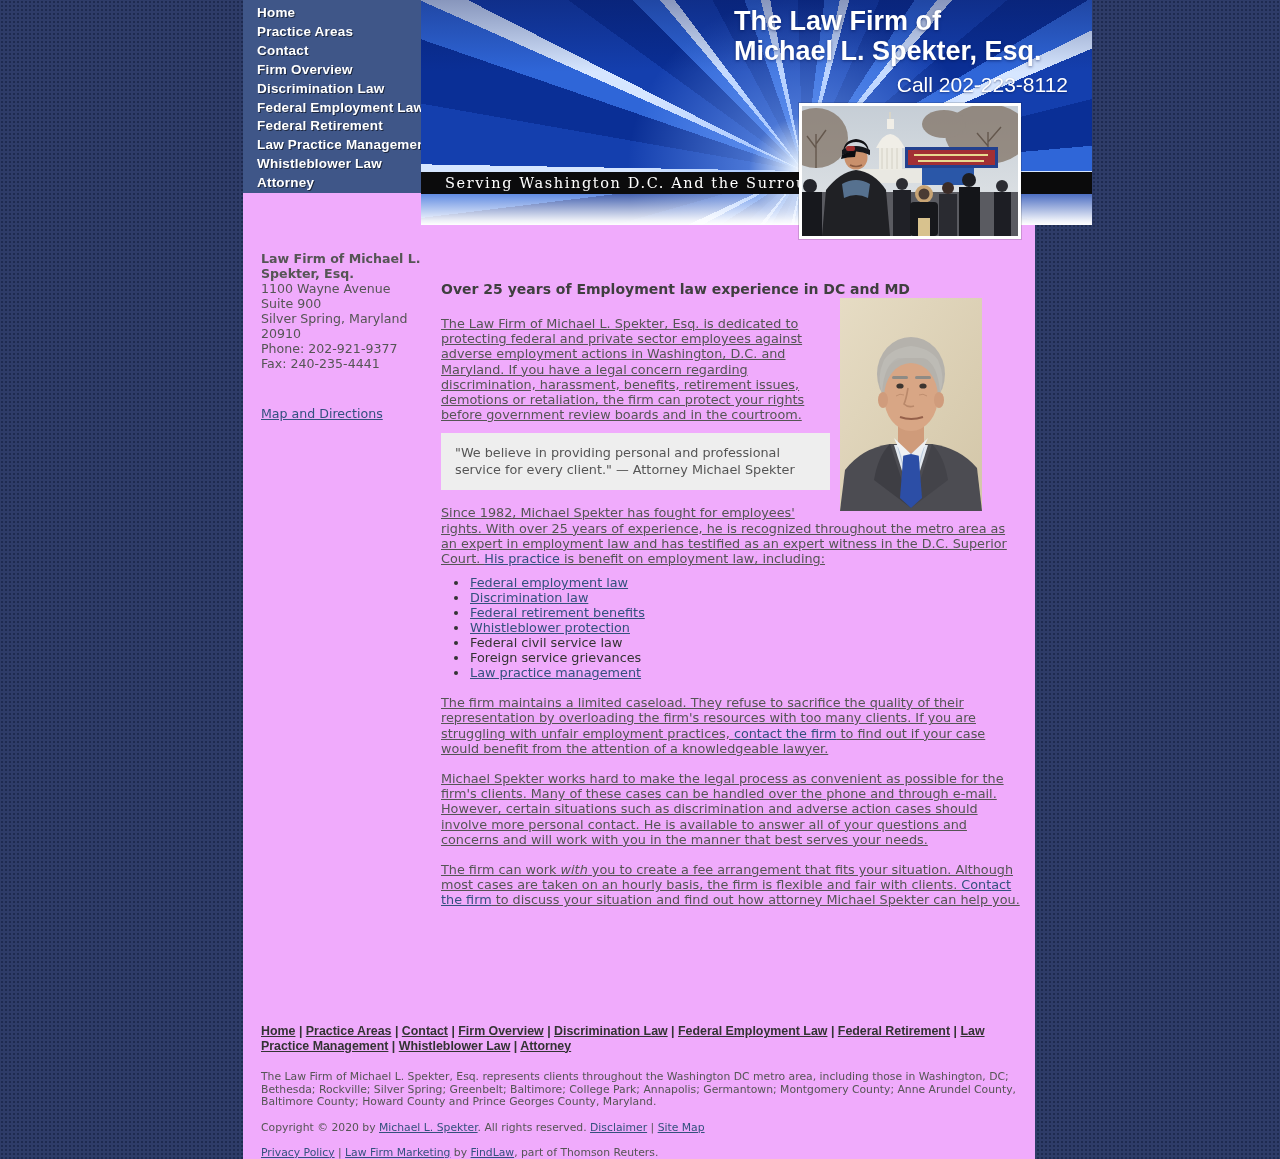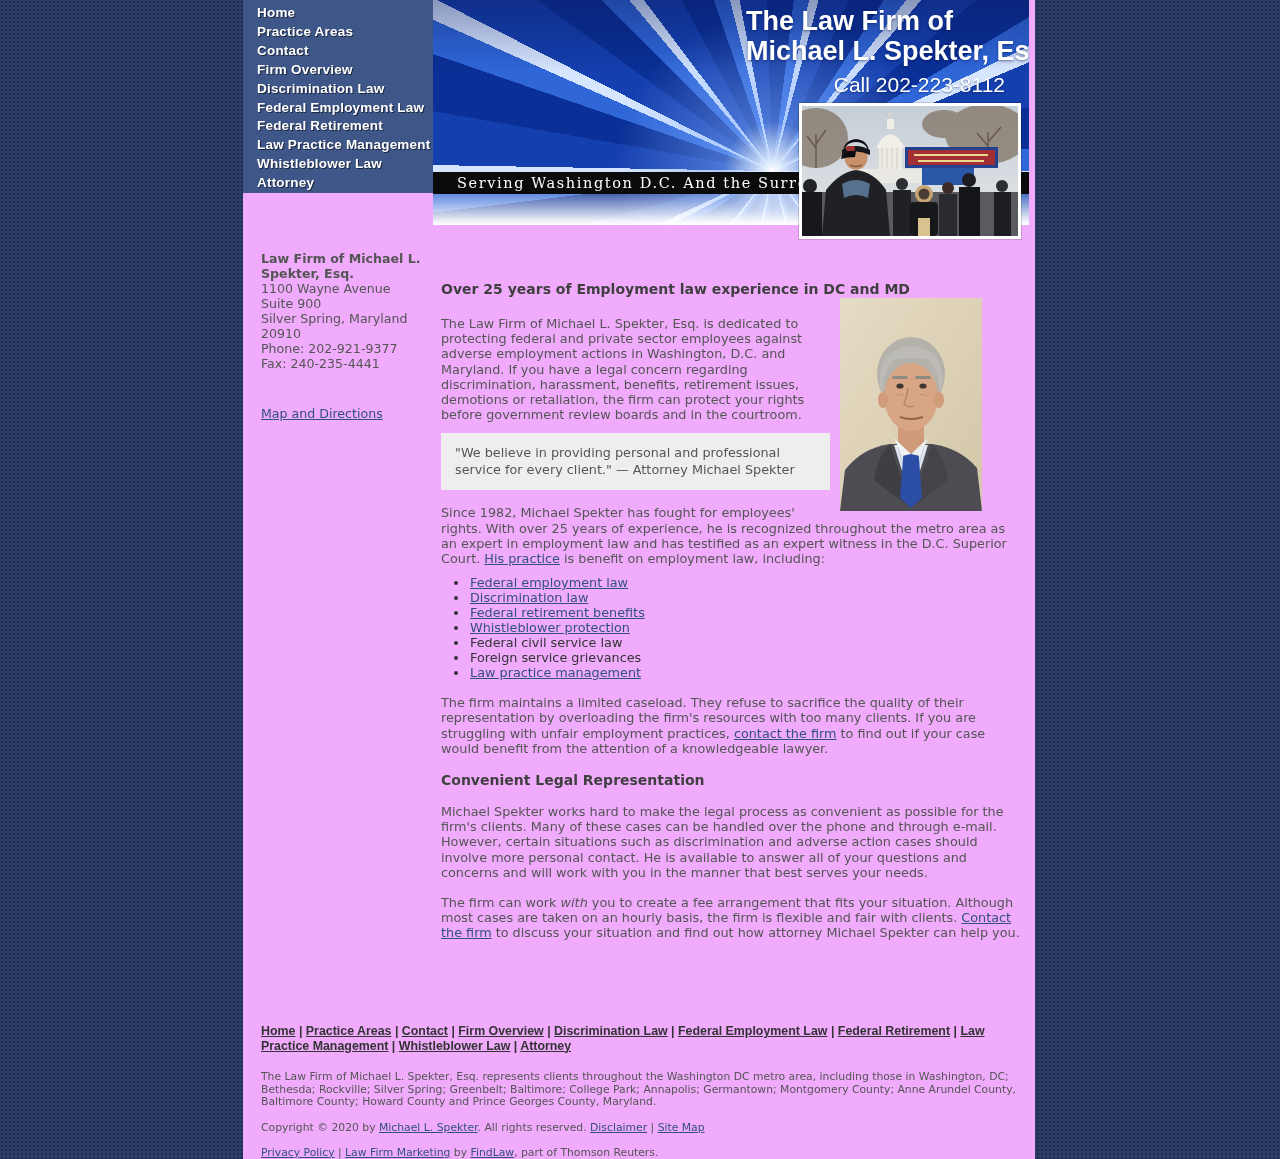--- a/index.html
+++ b/index.html
@@ -10,21 +10,21 @@
     background-image:radial-gradient(circle,#1e2b50 1px,rgba(0,0,0,0) 1.3px);
     background-size:4px 4px;
     overflow:hidden;
   }
   .page{position:absolute;left:243px;top:0;width:792px;height:1159px;background:#f0abfc;}
 
   
   .sidebar{position:absolute;left:0;top:0;width:194px;height:193px;background:#3f5688;padding-top:4px;box-sizing:border-box;overflow:hidden;}
   .nav-item{display:block;padding-left:14px;font:700 13.5px/18.9px "Liberation Sans",sans-serif;color:#fff;letter-spacing:.2px;text-shadow:1px 1px 0 rgba(0,0,0,.55);text-decoration:none;cursor:pointer;}
 
-  .hero{position:absolute;left:190px;top:0;width:596px;height:225px;overflow:hidden;
+  .hero{position:absolute;left:178px;top:0;width:671px;height:225px;overflow:hidden;
     background:
       linear-gradient(to bottom, rgba(8,20,80,.38), rgba(8,20,80,0) 32%),
       radial-gradient(circle at 57% 76%, #ffffff 0, rgba(223,237,255,.95) 3%, rgba(130,175,255,.5) 13%, rgba(20,60,190,0) 42%),
       repeating-conic-gradient(from 150deg at 57% 76%, #0a2f96 0 9deg, #2f66d8 9deg 14deg, #d6e6ff 14deg 17deg, #143fae 17deg 26deg),
       linear-gradient(160deg,#071d66,#1747b4);}
   .hero::after{content:"";position:absolute;left:0;right:0;top:194px;bottom:0;
     background:linear-gradient(to bottom, rgba(245,250,255,.25), rgba(255,255,255,.92) 85%, #fff);}
   .hero-title{position:absolute;left:313px;top:6px;font:700 27px/30px "Liberation Sans",sans-serif;color:#fff;text-shadow:0 1px 3px rgba(0,20,80,.55);white-space:nowrap;}
   .hero-phone{position:absolute;right:24px;top:74px;font:400 21px/22px "Liberation Sans",sans-serif;color:#fff;text-shadow:0 1px 2px rgba(0,20,80,.5);}
   .tagline-bar{position:absolute;left:0;top:172px;width:100%;height:22px;background:#0b0b0c;z-index:2;}
@@ -35,21 +35,21 @@
 
   
   .addr{position:absolute;left:18px;top:251px;width:170px;font-size:12.6px;line-height:15px;color:#555;}
   .addr .b{font-weight:700;}
   .map-link{display:inline-block;margin-top:35px;color:#33517e;text-decoration:underline;cursor:pointer;}
 
   .main{position:absolute;left:198px;top:255px;width:582px;color:#555;font-size:12.8px;line-height:15.2px;}
   .main h1{margin:8px 0 0;font:700 19px/23px "DejaVu Sans",sans-serif;color:#35499b;}
   .main h2{margin:26px 0 0;font:700 14px/17px "DejaVu Sans",sans-serif;color:#3f3f3f;}
   .main h3{margin:16px 0 0;font:700 14px/17px "DejaVu Sans",sans-serif;color:#3f3f3f;}
-  .main p{margin:15px 0 0;}
+  .main p{margin:15px 0 0;text-decoration:underline;}
   .main p.first{margin-top:18px;}
   .portrait{float:right;width:142px;height:213px;margin:0 41px 6px 10px;}
   .portrait svg{display:block;}
   .quote{display:flow-root;background:#eee;margin:11px 0 0;padding:12px 14px;line-height:16.5px;}
   a.inline-link,.is-link [data-item-label]{color:#33517e;text-decoration:underline;cursor:pointer;}
   ul.practice{margin:9px 0 0;padding:0 0 0 28px;}
   ul.practice li{margin:0;padding:0 0 0 1px;line-height:15px;color:#333;}
   .em{font-style:italic;}
 
   
@@ -224,21 +224,20 @@
         <li class="is-link"><span data-item-label="">Discrimination law</span></li>
         <li class="is-link"><span data-item-label="">Federal retirement benefits</span></li>
         <li class="is-link"><span data-item-label="">Whistleblower protection</span></li>
         <li><span data-item-label="">Federal civil service law</span></li>
         <li><span data-item-label="">Foreign service grievances</span></li>
         <li class="is-link"><span data-item-label="">Law practice management</span></li>
       </ul>
 
     <p><span>The firm maintains a limited caseload. They refuse to sacrifice the quality of their representation by overloading the firm's resources with too many clients. If you are struggling with unfair employment practices, </span><a class="inline-link">contact the firm</a><span> to find out if your case would benefit from the attention of a knowledgeable lawyer.</span></p>
 
-    <h3>Convenient Legal Representation</h3>
 
     <p>Michael Spekter works hard to make the legal process as convenient as possible for the firm's clients. Many of these cases can be handled over the phone and through e-mail. However, certain situations such as discrimination and adverse action cases should involve more personal contact. He is available to answer all of your questions and concerns and will work with you in the manner that best serves your needs.</p>
 
     <p><span>The firm can work </span><span class="em">with</span><span> you to create a fee arrangement that fits your situation. Although most cases are taken on an hourly basis, the firm is flexible and fair with clients. </span><a class="inline-link">Contact the firm</a><span> to discuss your situation and find out how attorney Michael Spekter can help you.</span></p>
   </div>
 
   <div class="footer">
     <div class="fnav">
       
     <a><span data-item-label="">Home</span></a><span class="sep"> | </span><a><span data-item-label="">Practice Areas</span></a><span class="sep"> | </span><a><span data-item-label="">Contact</span></a><span class="sep"> | </span><a><span data-item-label="">Firm Overview</span></a><span class="sep"> | </span><a><span data-item-label="">Discrimination Law</span></a><span class="sep"> | </span><a><span data-item-label="">Federal Employment Law</span></a><span class="sep"> | </span><a><span data-item-label="">Federal Retirement</span></a><span class="sep"> | </span><a><span data-item-label="">Law Practice Management</span></a><span class="sep"> | </span><a><span data-item-label="">Whistleblower Law</span></a><span class="sep"> | </span><a><span data-item-label="">Attorney</span></a></div>

